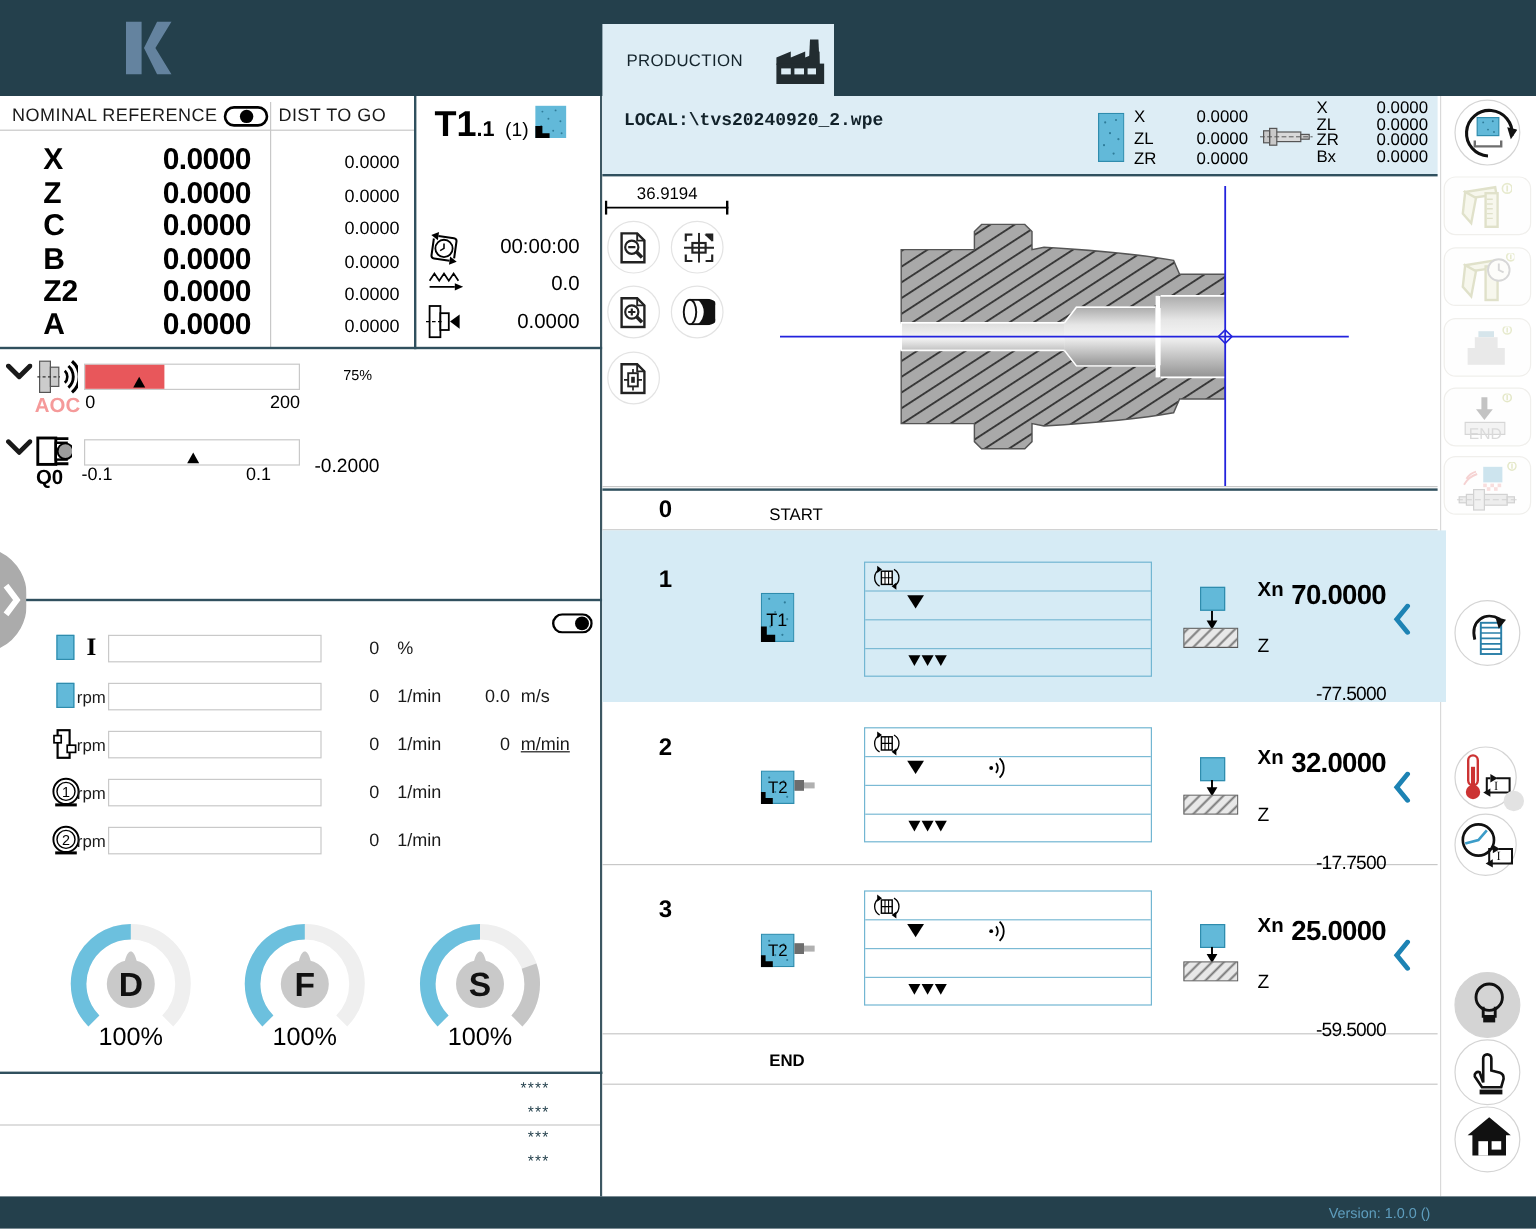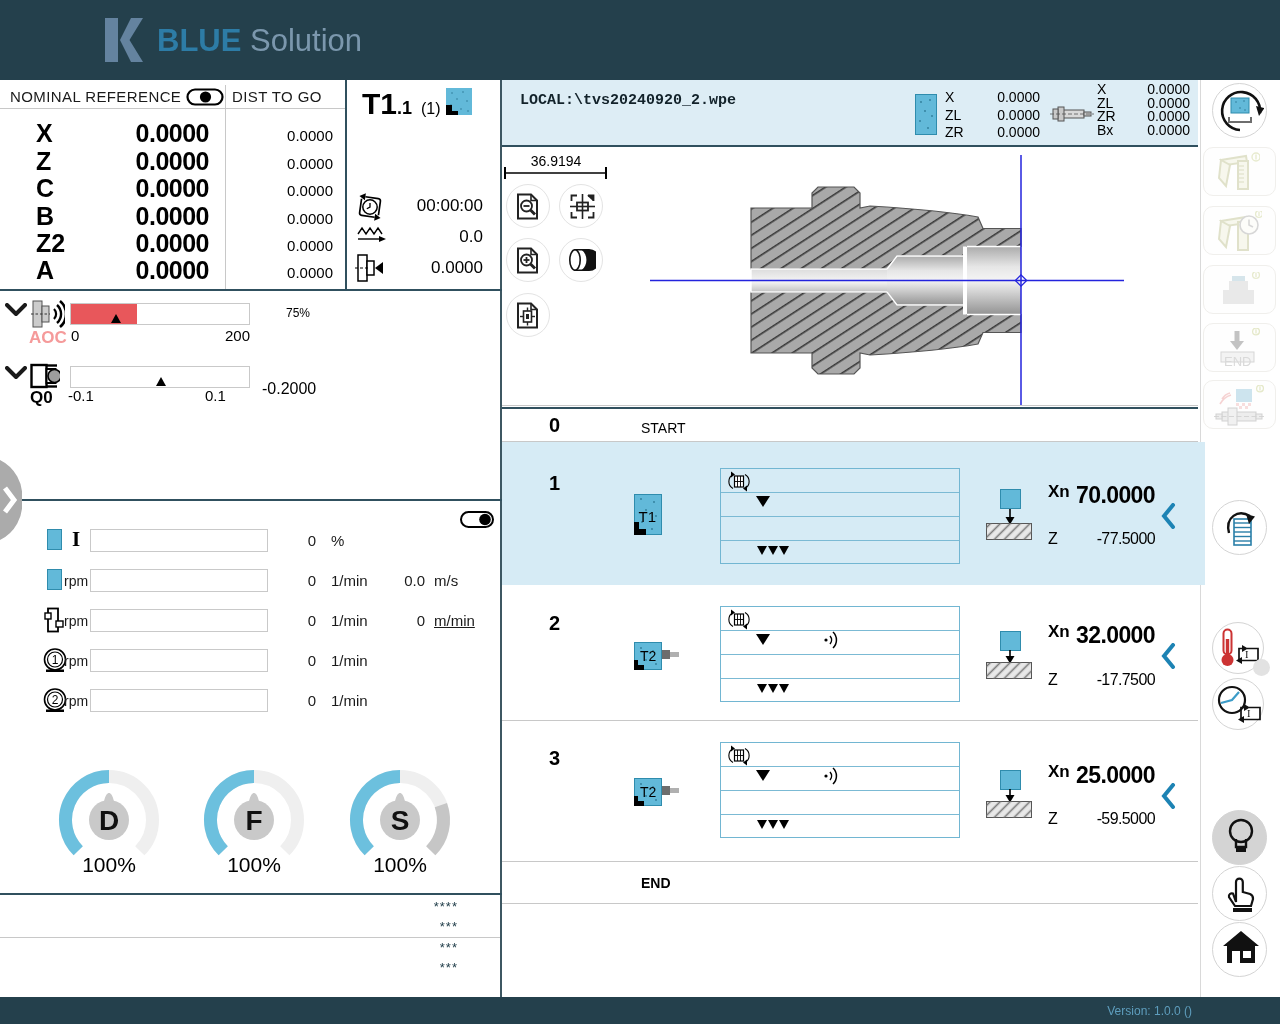--- a/index.html
+++ b/index.html
@@ -42,39 +42,51 @@
 .rowlbl { position:absolute; font-size:15px; color:#1a1a1a; }
 
 #rightpanel { position:absolute; left:502px; top:80px; width:696px; height:917px; background:#fff; }
 .stepnum { position:absolute; left:48px; font-size:20px; font-weight:bold; color:#000; }
 .opbox { position:absolute; left:720px; width:240px; border:1px solid #72b6d2; background:transparent;}
 .opcell { height:24px; border-bottom:1px solid #7bbad4; position:relative;}
 .opcell:last-child { border-bottom:none; }
 .xnlbl { position:absolute; left:1048px; font-size:17px; font-weight:bold; color:#000; }
 .xnval { position:absolute; left:1040px; width:115px; text-align:right; font-size:23px; font-weight:bold; color:#000; letter-spacing:-0.6px; }
 .zlbl { position:absolute; left:1048px; font-size:16px; color:#000; }
-.zval { position:absolute; left:1040px; width:115px; text-align:right; font-size:16px; color:#000; letter-spacing:-0.6px; }
+.zval { position:absolute; left:1040px; width:115px; text-align:right; font-size:16px; color:#000; letter-spacing:-0.6px;margin-top:40px; }
 
 #sidebar { position:absolute; left:1200px; top:80px; width:80px; height:917px; background:#fff; border-left:1px solid #d9d9d9; }
 .cbtn { position:absolute; left:1212px; width:55px; height:55px; border-radius:50%; background:#fff; border:1px solid #d4d4d4; }
 .dbtn { position:absolute; left:1203px; width:73px; height:49px; border-radius:10px; border:1px solid #f0efec; background:#fefefe; }
 </style>
 </head>
 <body>
 <div id="app">
 
   <div id="header"></div>
   <div id="logo">
     <svg width="44" height="44" viewBox="0 0 44 44">
       <polygon points="0,0 13,0 13,44 0,44" fill="#64839f"></polygon>
       <path d="M38,0 L26,0 L15,22 L26,44 L38,44 L24.5,22 Z" fill="#64839f"></path>
     </svg>
   </div>
-  <div id="brand"><b>BLUE</b> <span>Solution</span></div>
-
+
+  <div class="tab active" style="left:502px; width:193px;">
+    <div class="lbl">PRODUCTION</div>
+    <svg style="position:absolute; right:8px; top:10px;" width="42" height="42" viewBox="0 0 42 42">
+      <g fill="#222c30">
+        <polygon points="2,18 14,13 14,18 26,13 26,18 38,13 38,24 2,24"></polygon>
+        <rect x="2" y="23" width="40" height="17"></rect>
+        <polygon points="30,3 37,3 38,24 29,24"></polygon>
+      </g>
+      <rect x="6" y="27" width="8" height="5" fill="#ddedf5"></rect>
+      <rect x="17" y="27" width="8" height="5" fill="#ddedf5"></rect>
+      <rect x="28" y="27" width="7" height="5" fill="#ddedf5"></rect>
+    </svg>
+  </div>
 
   <div id="left"></div>
   <div id="leftline"></div>
 
   <div class="abs smalltxt" style="left:10px; top:88px; font-size:15px; letter-spacing:0.4px;">NOMINAL REFERENCE</div>
   <svg class="abs" style="left:186px; top:88px;" width="38" height="18" viewBox="0 0 38 18">
     <rect x="1.5" y="1.5" width="35" height="15" rx="7.5" fill="#fff" stroke="#000" stroke-width="2.2"></rect>
     <circle cx="19.5" cy="9" r="5.6" fill="#000"></circle>
   </svg>
   <div class="abs smalltxt" style="left:232px; top:88px; font-size:15px; letter-spacing:0.4px;">DIST TO GO</div>

